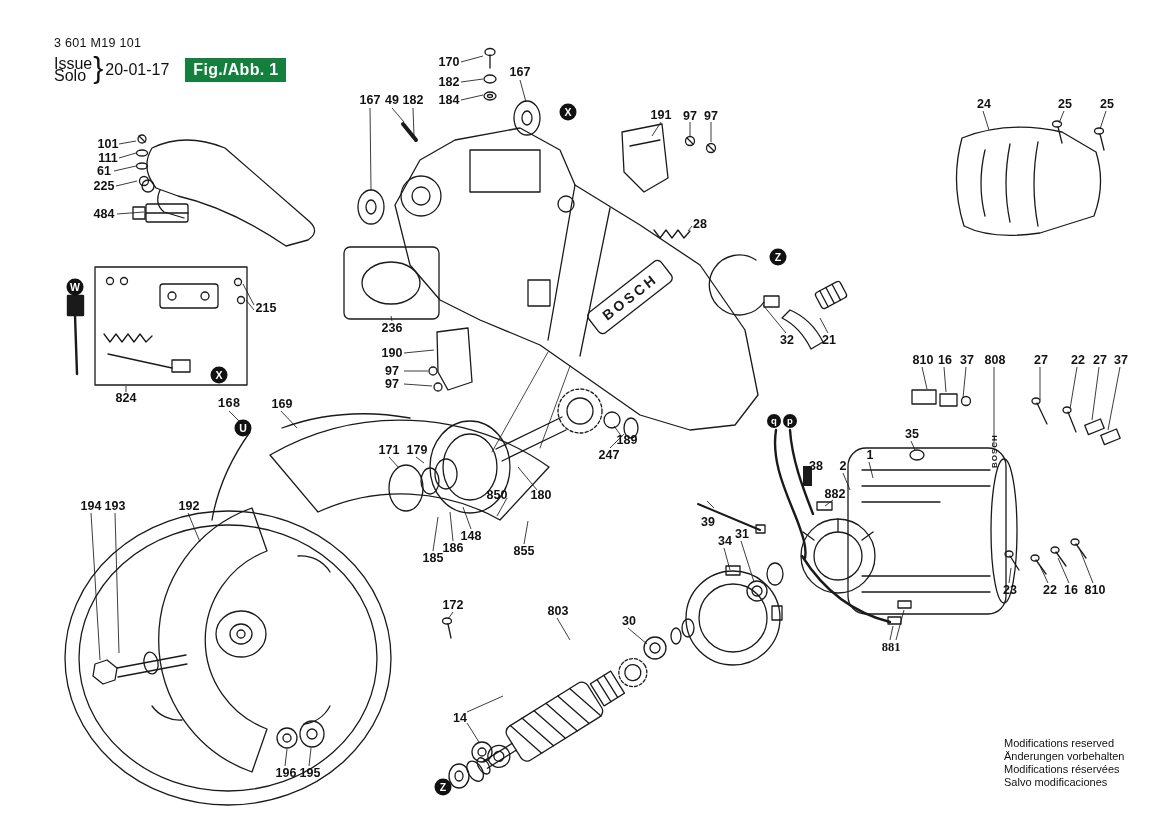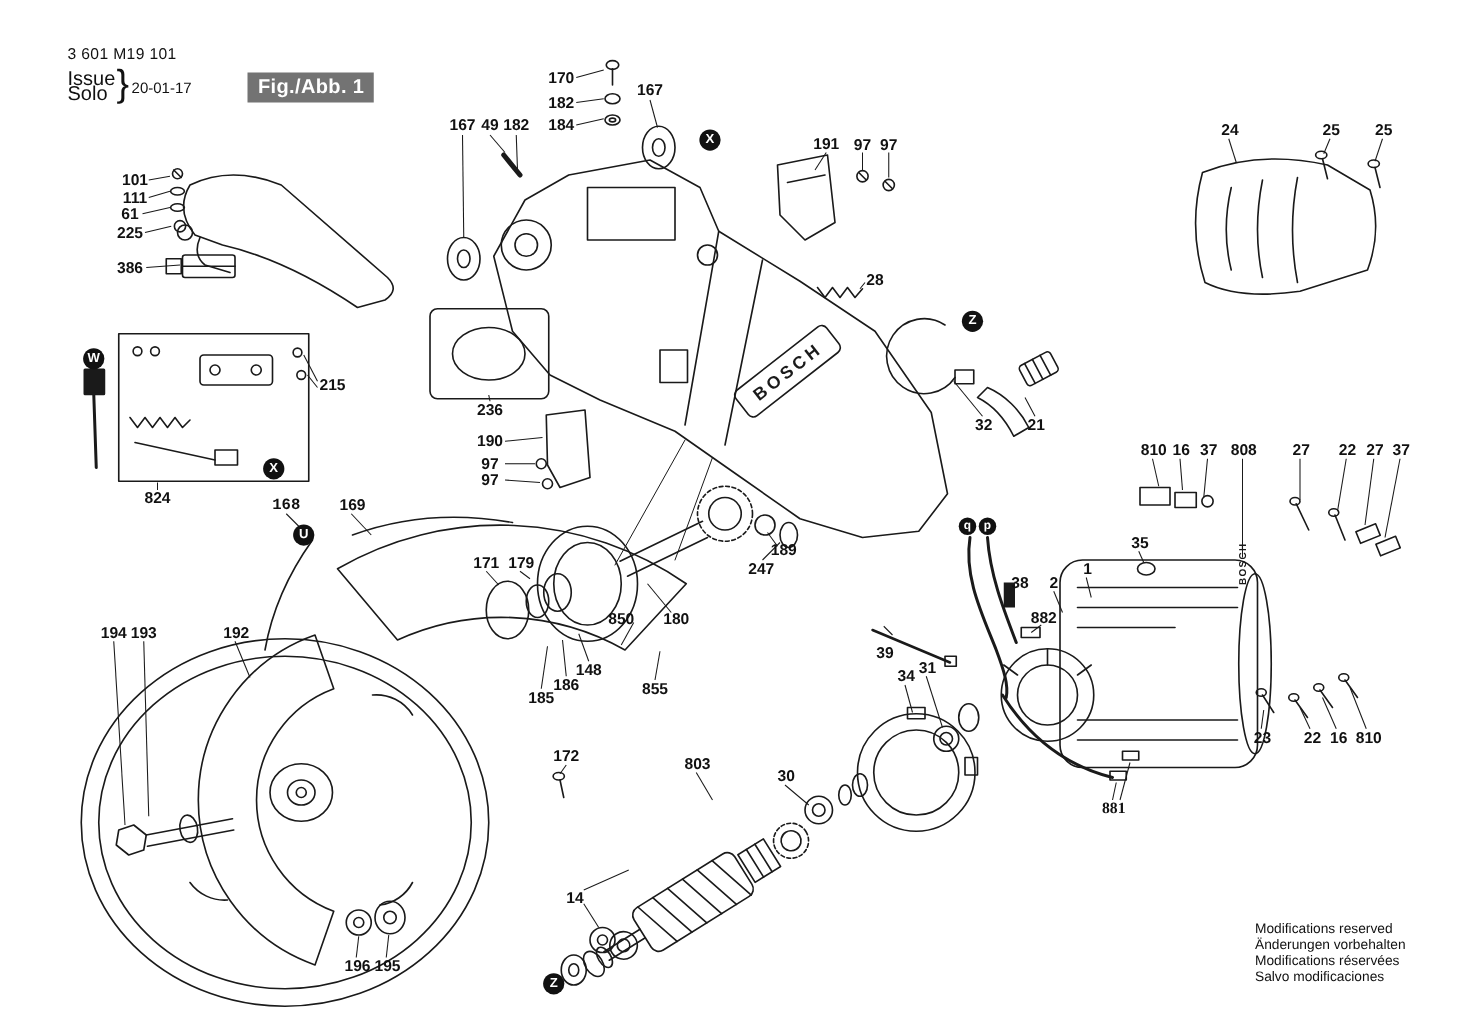--- a/index.html
+++ b/index.html
@@ -19,24 +19,24 @@
     background:#111; color:#fff; font-weight:bold; font-size:10.5px;
     display:flex; align-items:center; justify-content:center; line-height:1;
   }
   .marker.small { width:14px; height:14px; font-size:9.5px; }
 
   .header { position:absolute; left:54px; top:36px; }
   .part-number { font-size:12.5px; margin-bottom:5px; letter-spacing:0.3px; }
   .issue-row { display:flex; align-items:center; }
   .issue-stand { font-size:16px; line-height:12px; }
   .brace { font-size:30px; font-weight:300; margin:-4px 2px 0 1px; }
-  .issue-date { font-size:12px; margin-right:26px; }
+  .issue-date { font-size:16px; margin-right:16px; }
   .fig-label {
-    background:#737373; color:#fff; font-weight:bold; font-size:16px;
-    padding:3px 8px; letter-spacing:0.3px;margin-left:19px;
+    background:#15803d; color:#fff; font-weight:bold; font-size:16px;
+    padding:3px 8px; letter-spacing:0.3px;
   }
 
   .lv-note { position:absolute; left:962px; top:266px; display:flex; gap:9px; font-size:11px; }
   .lv-num { font-weight:bold; font-size:12.5px; }
   .lv-lines div { line-height:13px; }
 
   .footer-note { position:absolute; left:1004px; top:737px; font-size:11px; }
   .footer-note div { line-height:13px; }
 </style>
 </head>
@@ -406,21 +406,21 @@
       <div class="callout" style="left: 449px; top: 82px;">182</div>
       <div class="callout" style="left: 449px; top: 100px;">184</div>
       <div class="callout" style="left: 520px; top: 72px;">167</div>
       <div class="callout" style="left: 370px; top: 100px;">167</div>
       <div class="callout" style="left: 392px; top: 100px;">49</div>
       <div class="callout" style="left: 413px; top: 100px;">182</div>
       <div class="callout" style="left: 108px; top: 144px;">101</div>
       <div class="callout" style="left: 108px; top: 158px;">111</div>
       <div class="callout" style="left: 104px; top: 171px;">61</div>
       <div class="callout" style="left: 104px; top: 186px;">225</div>
-      <div class="callout" style="left: 104px; top: 214px;">386</div>
+      <div class="callout" style="left: 104px; top: 214px;">484</div>
       <div class="callout" style="left: 266px; top: 308px;">215</div>
       <div class="callout" style="left: 126px; top: 398px;">824</div>
       <div class="callout" style="left: 392px; top: 328px;">236</div>
       <div class="callout" style="left: 392px; top: 353px;">190</div>
       <div class="callout" style="left: 392px; top: 371px;">97</div>
       <div class="callout" style="left: 392px; top: 384px;">97</div>
       <div class="callout" style="left: 661px; top: 115px;">191</div>
       <div class="callout" style="left: 690px; top: 116px;">97</div>
       <div class="callout" style="left: 711px; top: 116px;">97</div>
       <div class="callout" style="left: 700px; top: 224px;">28</div>

